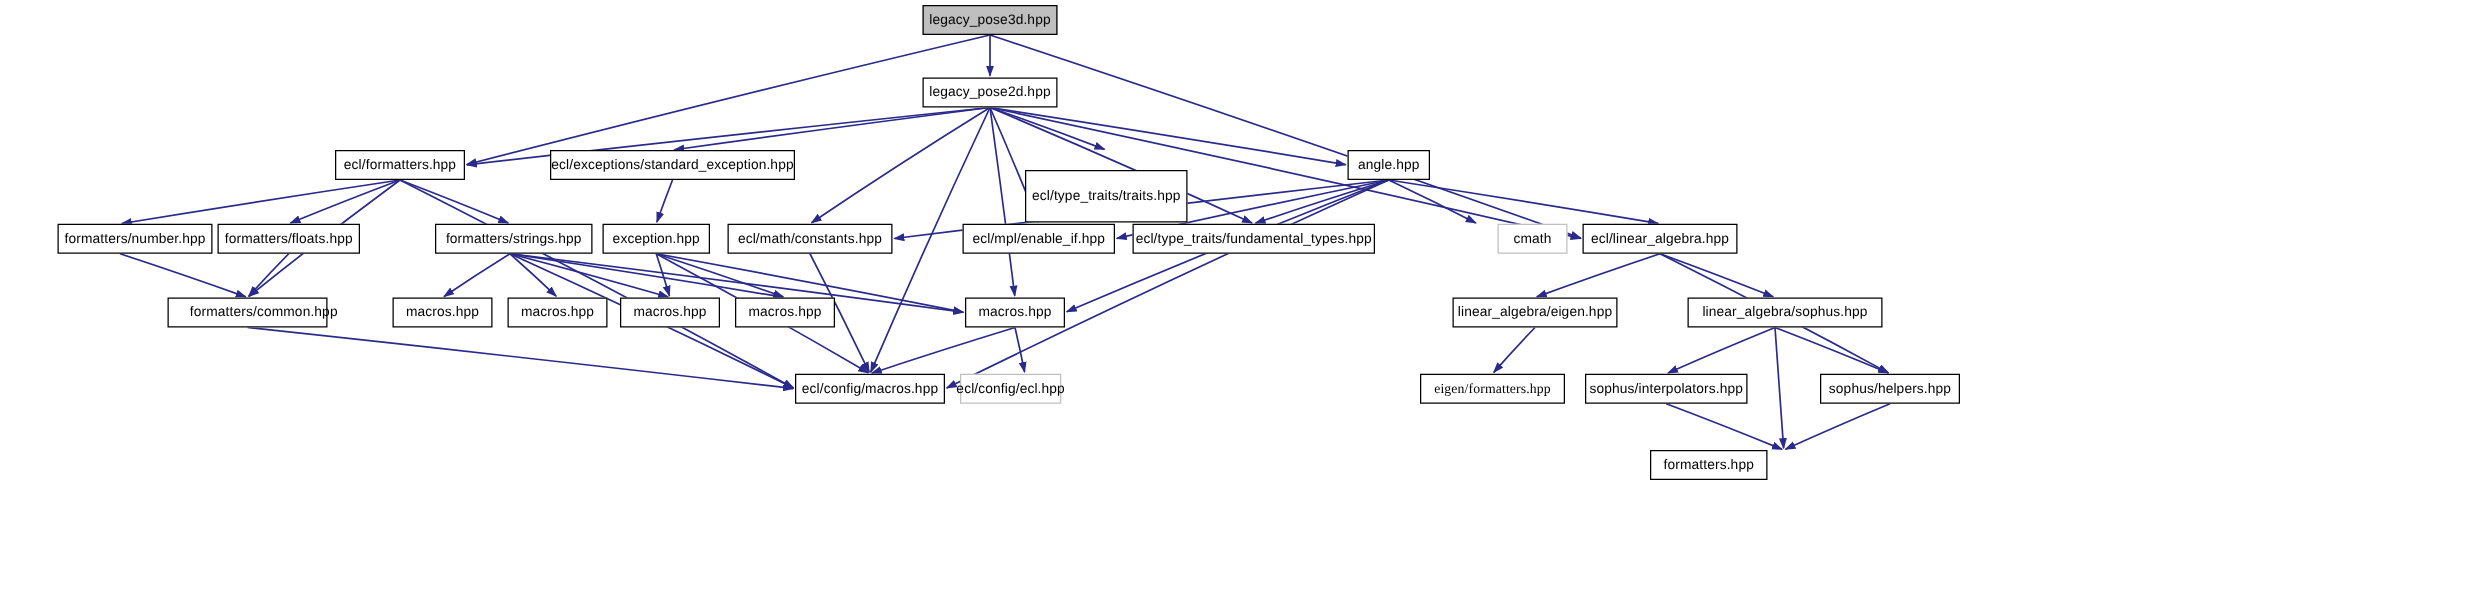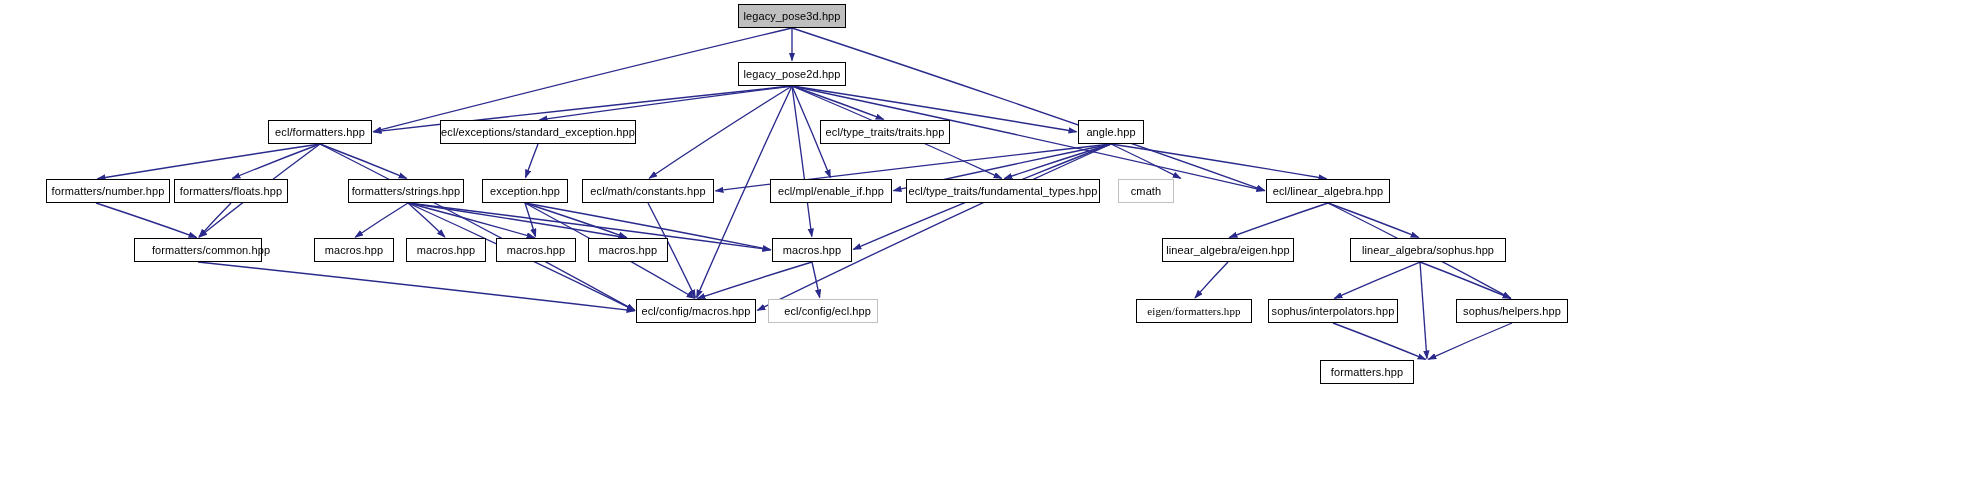--- a/index.html
+++ b/index.html
@@ -98,48 +98,48 @@
       </div>
       <div class="node" style="left: 738px; top: 62px; width: 108px; height: 24px;">
         <span class="lbl">legacy_pose2d.hpp</span>
       </div>
       <div class="node" style="left: 268px; top: 120px; width: 104px; height: 24px;">
         <span class="lbl">ecl/formatters.hpp</span>
       </div>
       <div class="node" style="left: 440px; top: 120px; width: 196px; height: 24px;">
         <span class="lbl">ecl/exceptions/standard_exception.hpp</span>
       </div>
-      <div class="node" style="left: 820px; top: 120px; width: 130px; height: 24px; align-items: center;">
+      <div class="node" style="left: 820px; top: 136px; width: 130px; height: 42px; align-items: center;">
         <span class="lbl">ecl/type_traits/traits.hpp</span>
       </div>
       <div class="node" style="left: 1078px; top: 120px; width: 66px; height: 24px;">
         <span class="lbl">angle.hpp</span>
       </div>
       <div class="node" style="left: 34px; top: 179px; width: 124px; height: 24px; margin-left: 12px;">
         <span class="lbl">formatters/number.hpp</span>
       </div>
       <div class="node" style="left: 174px; top: 179px; width: 114px; height: 24px;">
         <span class="lbl">formatters/floats.hpp</span>
       </div>
-      <div class="node" style="left: 348px; top: 179px; width: 116px; height: 24px;">
+      <div class="node" style="left: 348px; top: 179px; width: 126px; height: 24px;">
         <span class="lbl">formatters/strings.hpp</span>
       </div>
       <div class="node" style="left: 482px; top: 179px; width: 86px; height: 24px;">
         <span class="lbl">exception.hpp</span>
       </div>
       <div class="node" style="left: 582px; top: 179px; width: 132px; height: 24px;">
         <span class="lbl">ecl/math/constants.hpp</span>
       </div>
       <div class="node" style="left: 770px; top: 179px; width: 122px; height: 24px;">
         <span class="lbl">ecl/mpl/enable_if.hpp</span>
       </div>
       <div class="node" style="left: 906px; top: 179px; width: 194px; height: 24px;">
         <span class="lbl">ecl/type_traits/fundamental_types.hpp</span>
       </div>
-      <div class="node sys" style="left: 1118px; top: 179px; width: 56px; height: 24px;">
+      <div class="node sys" style="left: 1198px; top: 179px; width: 56px; height: 24px;">
         <span class="lbl">cmath</span>
       </div>
       <div class="node" style="left: 1266px; top: 179px; width: 124px; height: 24px;">
         <span class="lbl">ecl/linear_algebra.hpp</span>
       </div>
       <div class="node" style="left: 134px; top: 238px; width: 128px; height: 24px; padding-left: 26px;">
         <span class="lbl">formatters/common.hpp</span>
       </div>
       <div class="node" style="left: 314px; top: 238px; width: 80px; height: 24px;">
         <span class="lbl">macros.hpp</span>
@@ -158,21 +158,21 @@
       </div>
       <div class="node" style="left: 1162px; top: 238px; width: 132px; height: 24px;">
         <span class="lbl">linear_algebra/eigen.hpp</span>
       </div>
       <div class="node" style="left: 1350px; top: 238px; width: 156px; height: 24px;">
         <span class="lbl">linear_algebra/sophus.hpp</span>
       </div>
       <div class="node" style="left: 636px; top: 299px; width: 120px; height: 24px;">
         <span class="lbl">ecl/config/macros.hpp</span>
       </div>
-      <div class="node sys" style="left: 768px; top: 299px; width: 110px; height: 24px; justify-content: flex-end;">
+      <div class="node sys" style="left: 768px; top: 299px; width: 81px; height: 24px;">
         <span class="lbl">ecl/config/ecl.hpp</span>
       </div>
       <div class="node" style="left: 1136px; top: 299px; width: 116px; height: 24px; font-family: Liberation Serif, serif;">
         <span class="lbl">eigen/formatters.hpp</span>
       </div>
       <div class="node" style="left: 1268px; top: 299px; width: 130px; height: 24px;">
         <span class="lbl">sophus/interpolators.hpp</span>
       </div>
       <div class="node" style="left: 1456px; top: 299px; width: 112px; height: 24px;">
         <span class="lbl">sophus/helpers.hpp</span>

